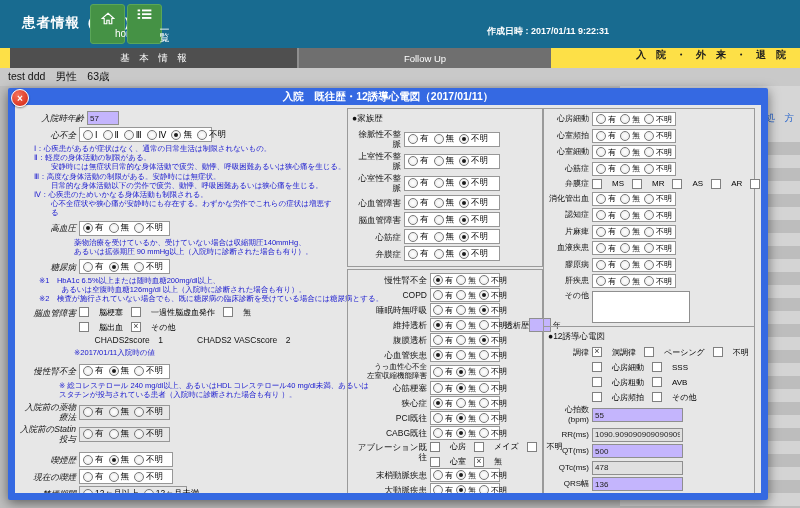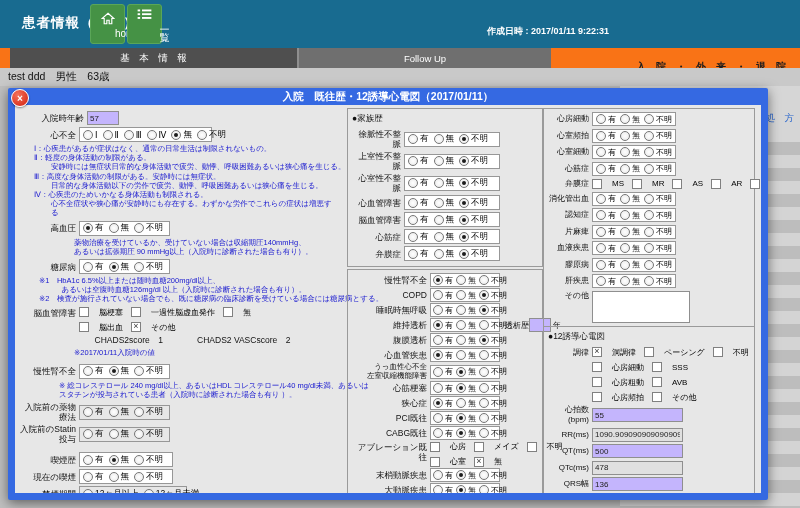--- a/index.html
+++ b/index.html
@@ -7,25 +7,25 @@
     font-family:"Liberation Sans","DejaVu Sans",sans-serif;background:#bfbfbf;}
   
   .app-header{position:absolute;left:0;top:0;width:800px;height:48px;background:#186b90;}
   .app-title{position:absolute;left:22px;top:14px;color:#fff;font-size:13.5px;font-weight:bold;letter-spacing:1px;}
   .hdr-btn{position:absolute;top:4px;width:33px;height:38px;background:#459245;border:1px solid #5aa658;
     border-radius:3px;color:#fff;display:flex;flex-direction:column;align-items:center;justify-content:center;gap:1px;cursor:pointer;}
   .hdr-btn .b-label{font-size:10px;line-height:8px;margin-left:40px;}
   .btn-home{left:90px;} .btn-list{left:127px;}
   .hdr-meta{position:absolute;left:487px;top:5px;color:#fff;font-size:9px;font-weight:bold;line-height:10.5px;white-space:pre;}
   
-  .tabbar{position:absolute;left:0;top:48px;width:800px;height:20px;background:#f97316;}
+  .tabbar{position:absolute;left:0;top:48px;width:800px;height:20px;background:#fde047;}
   .tab{position:absolute;top:0;height:20px;color:#fff;font-size:9.5px;display:flex;align-items:center;justify-content:center;cursor:pointer;}
   .tab-basic{left:10px;width:287px;background:#4f4f4f;border-right:2px solid #8f8f8f;}
   .tab-follow{left:299px;width:252px;background:#6f6f6f;}
-  .tab-nav{position:absolute;right:14px;top:12px;font-size:10px;font-weight:bold;color:#1d1d1d;}
+  .tab-nav{position:absolute;right:14px;top:0;font-size:10px;font-weight:bold;color:#1d1d1d;}
   
   .patient-bar{position:absolute;left:0;top:68px;width:800px;height:18px;background:#c9c9c9;
     font-size:10.5px;color:#111;display:flex;align-items:center;padding-left:8px;box-sizing:border-box;}
   .bg-right{position:absolute;left:620px;top:86px;width:180px;height:422px;background:#d6d6d6;}
   .bg-link{position:absolute;right:6px;top:26px;font-size:9.5px;color:#2a66cc;cursor:pointer;}
   .bg-stripes{position:absolute;left:0;right:0;top:56px;bottom:0;
     background:repeating-linear-gradient(180deg,#bdbdbd 0 13px,#d4d4d4 13px 26px);}
   
   .modal{position:absolute;left:8px;top:88px;width:760px;height:412px;background:#3569e2;
     border-radius:2px;box-shadow:0 3px 12px rgba(0,0,0,.5);}
@@ -41,21 +41,21 @@
   .col-mid{left:332px;top:3px;width:196px;}
   .col-right{left:528px;top:3px;width:212px;}
   .panel{border:1px solid #9a9a9a;padding:3px;}
   .sec2{margin-top:2px;}
   .sec3{min-height:368px;}
   
   .f-row{display:flex;align-items:center;margin-bottom:2px;}
   .sec2 .f-row{margin-bottom:1px;}
   .sec3 .f-row{margin-bottom:2.5px;}
   .f-label{flex-shrink:0;text-align:right;font-size:8.5px;color:#111;padding-right:3px;line-height:10px;}
-  .col-left .f-label{width:57px;}
+  .col-left .f-label{width:57px;font-style:italic;}
   .sec1 .f-label{width:50px;}
   .sec2 .f-label{width:76px;}
   .sec3 .f-label{width:42px;font-size:8px;}
   .f-label.ml{white-space:pre-line;font-size:7.5px;line-height:8.5px;}
   .opt-box{display:flex;align-items:center;border:1px solid #979797;height:13px;padding:0 3px;background:#fff;box-sizing:content-box;}
   .opt-box.g{background:transparent;}
   .col-left .opt-box{width:83px;}
   .sec1 .opt-box{width:88px;}
   .sec2 .opt-box{width:64px;height:12px;padding:0 2px;}
   .sec3 .opt-box{width:76px;height:12px;}

